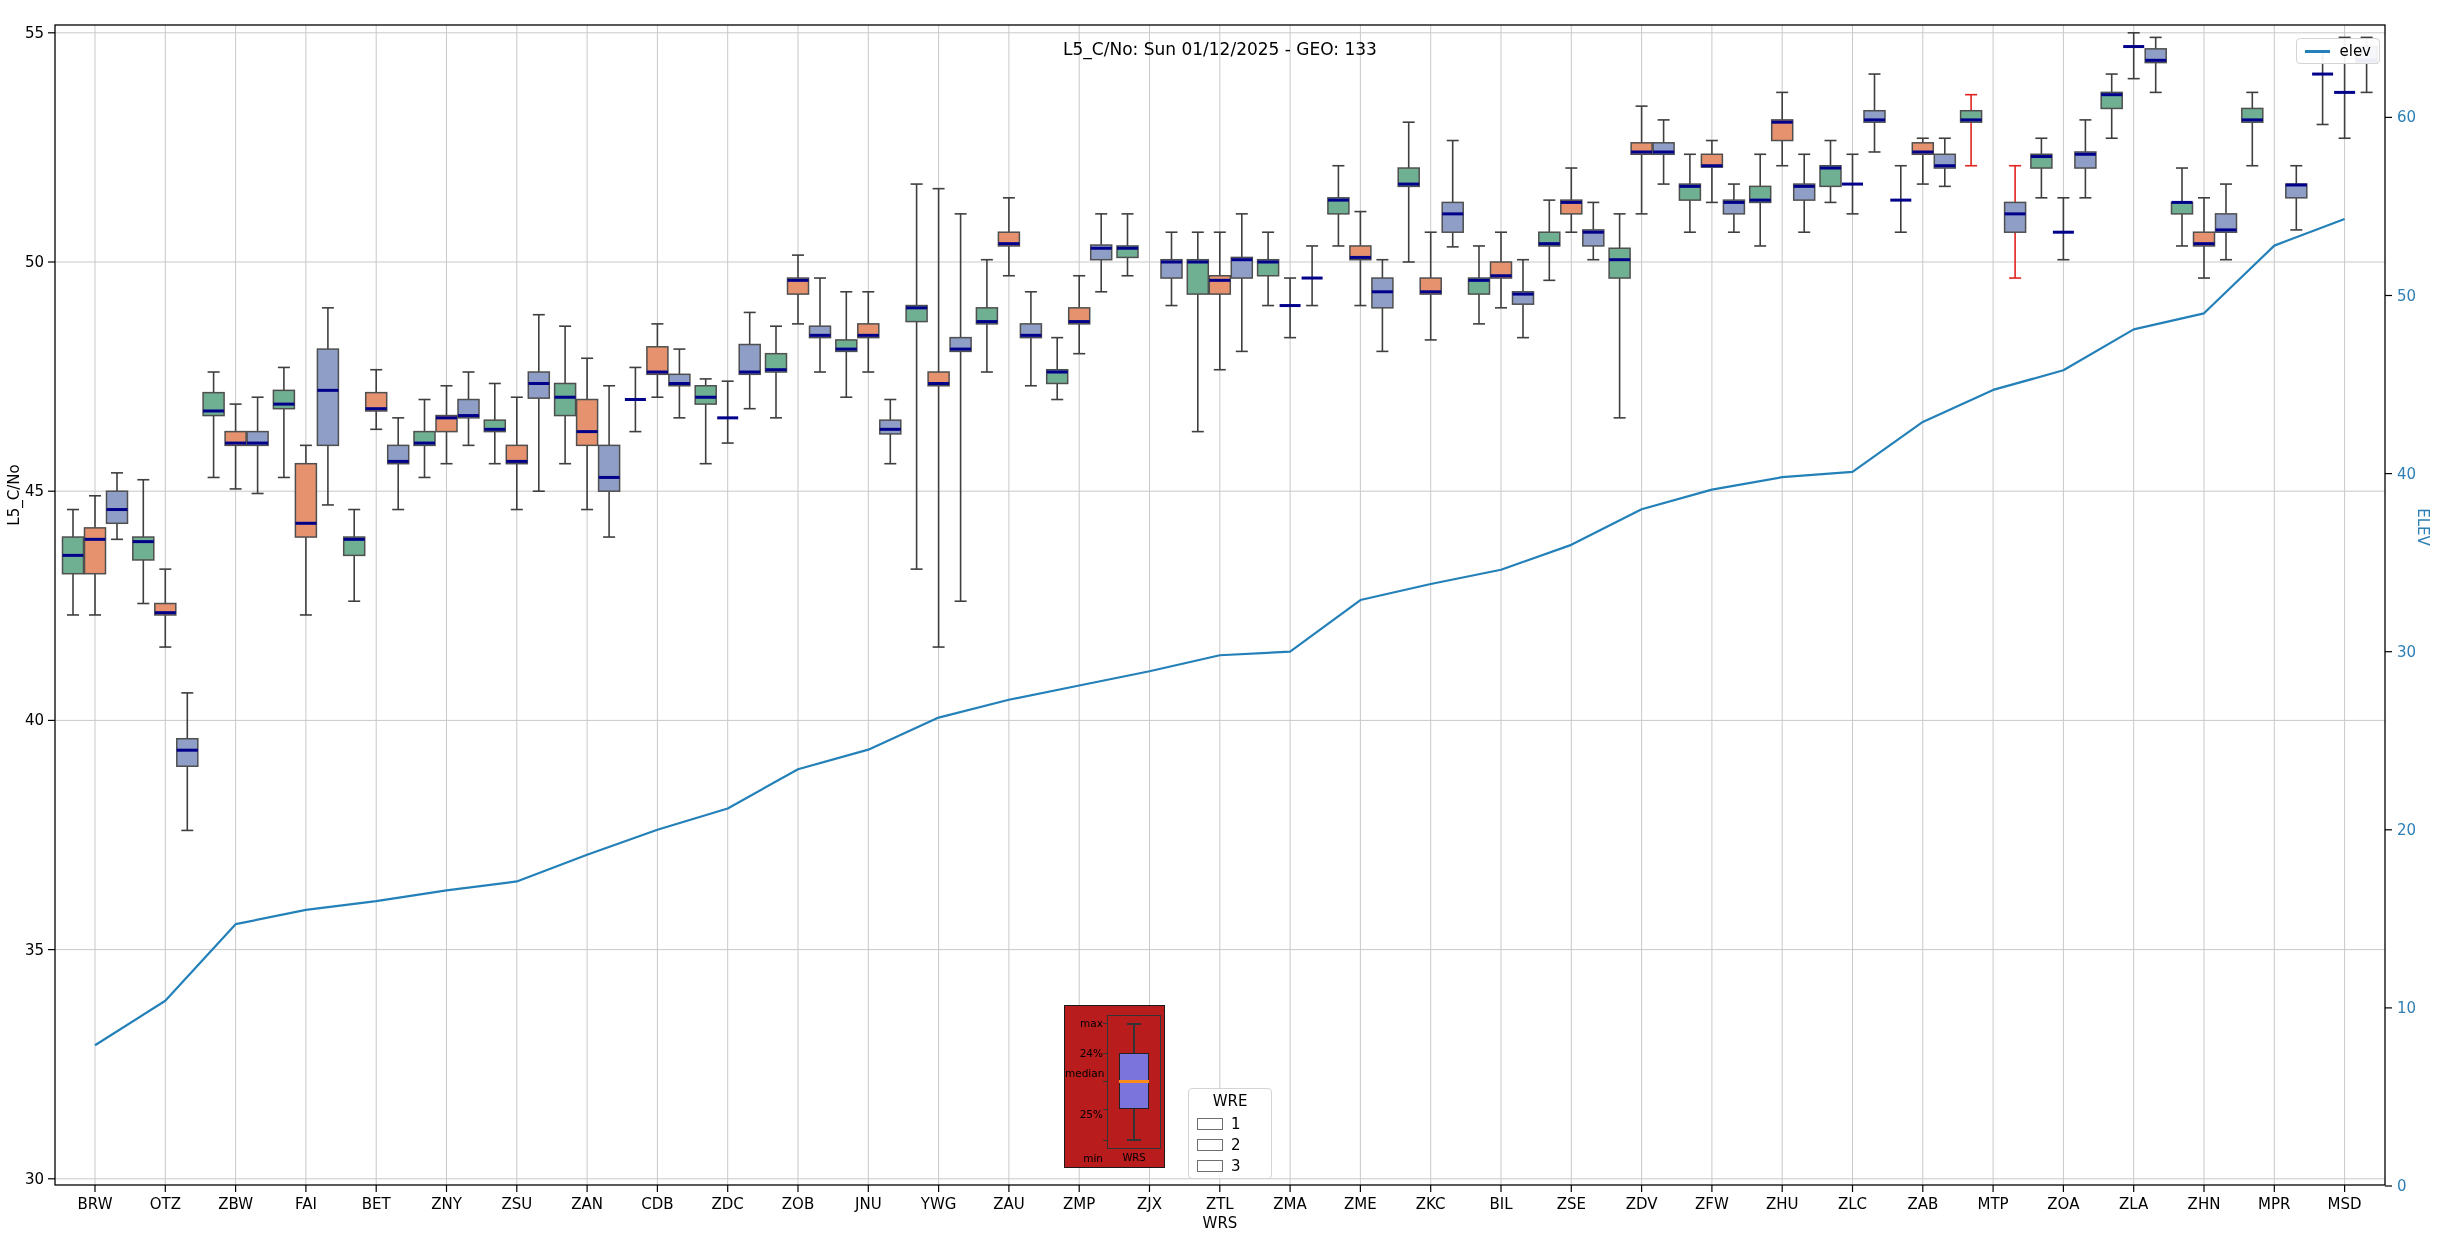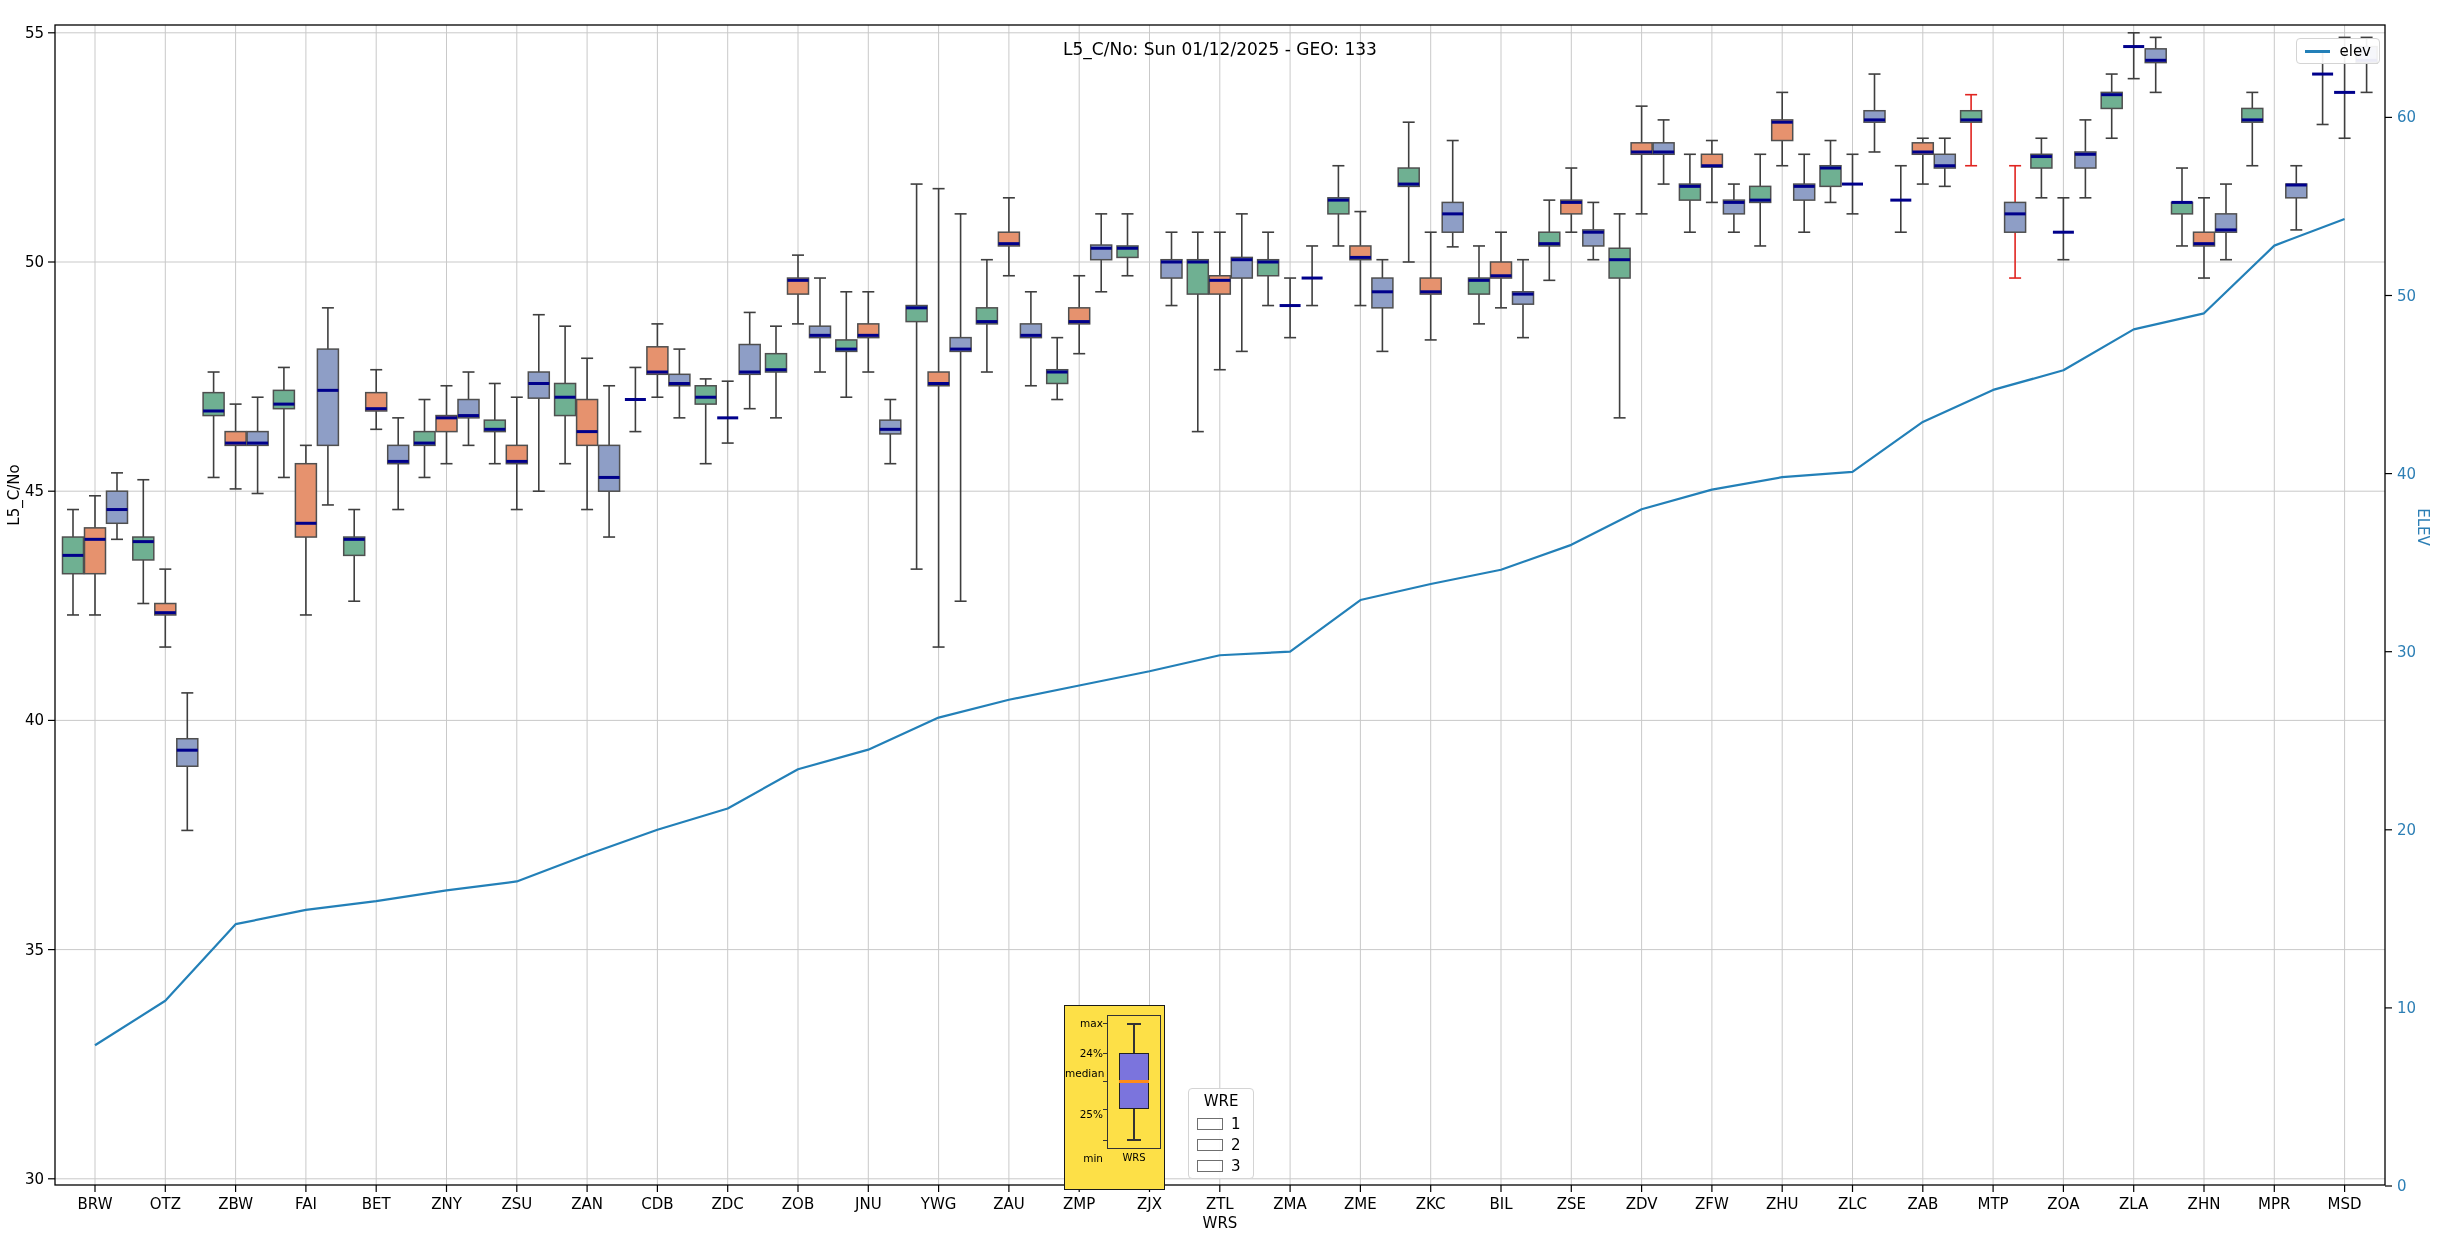--- a/index.html
+++ b/index.html
@@ -13,26 +13,26 @@
   .y-label-left{position:absolute;left:14px;top:495px;transform:translate(-50%,-50%) rotate(-90deg);
                 font-size:15px;color:#000;white-space:nowrap;}
   .y-label-right{position:absolute;left:2423px;top:527px;transform:translate(-50%,-50%) rotate(90deg);
                  font-size:15px;color:#2d7fb5;white-space:nowrap;}
   .legend{position:absolute;background:rgba(255,255,255,.92);border:1px solid #d4d4d4;
           border-radius:4px;box-sizing:border-box;}
   #elev-legend{left:2296px;top:38px;width:84px;height:26px;display:flex;align-items:center;
                padding:0 8px;gap:9px;}
   #elev-legend .line-sample{display:inline-block;width:26px;height:3px;background:#2380b8;}
   #elev-legend .lbl{font-size:15px;color:#000;}
-  #wre-legend{left:1188px;top:1088px;width:66px;height:91px;padding:3px 0 0 0;}
+  #wre-legend{left:1188px;top:1088px;width:84px;height:91px;padding:3px 0 0 0;}
   #wre-legend .lg-title{text-align:center;font-size:15px;color:#000;margin-bottom:3px;}
   .wre-row{display:flex;align-items:center;gap:8px;padding:0 0 0 8px;height:21px;}
   .wre-row .swatch{width:26px;height:12px;border:1px solid #6f6f6f;box-sizing:border-box;}
   .wre-row .lbl{font-size:15px;color:#000;}
-  #inset{position:absolute;left:1064px;top:1005px;width:101px;height:185px;background:#fde047;
+  #inset{position:absolute;left:1064px;top:1005px;width:101px;height:163px;background:#b91c1c;
          border:1.5px solid #1a1a1a;box-sizing:border-box;padding-left:16px;}
   #inset .frame{position:absolute;left:42px;top:9px;width:54px;height:134px;
                 border:1px solid #333;box-sizing:border-box;}
   .inset-lbl{position:absolute;left:0;width:38px;text-align:right;font-size:10.5px;color:#000;
              transform:translateY(-50%);}
   .inset-tick{position:absolute;left:38px;width:4px;height:1px;background:#333;}
   .inset-wrs{position:absolute;left:42px;top:146px;width:54px;text-align:center;
              font-size:10px;color:#000;}
   .mini-whisk{position:absolute;background:#333;}
   #mini-box{position:absolute;left:54px;top:47px;width:30px;height:56px;background:#7b74dd;

